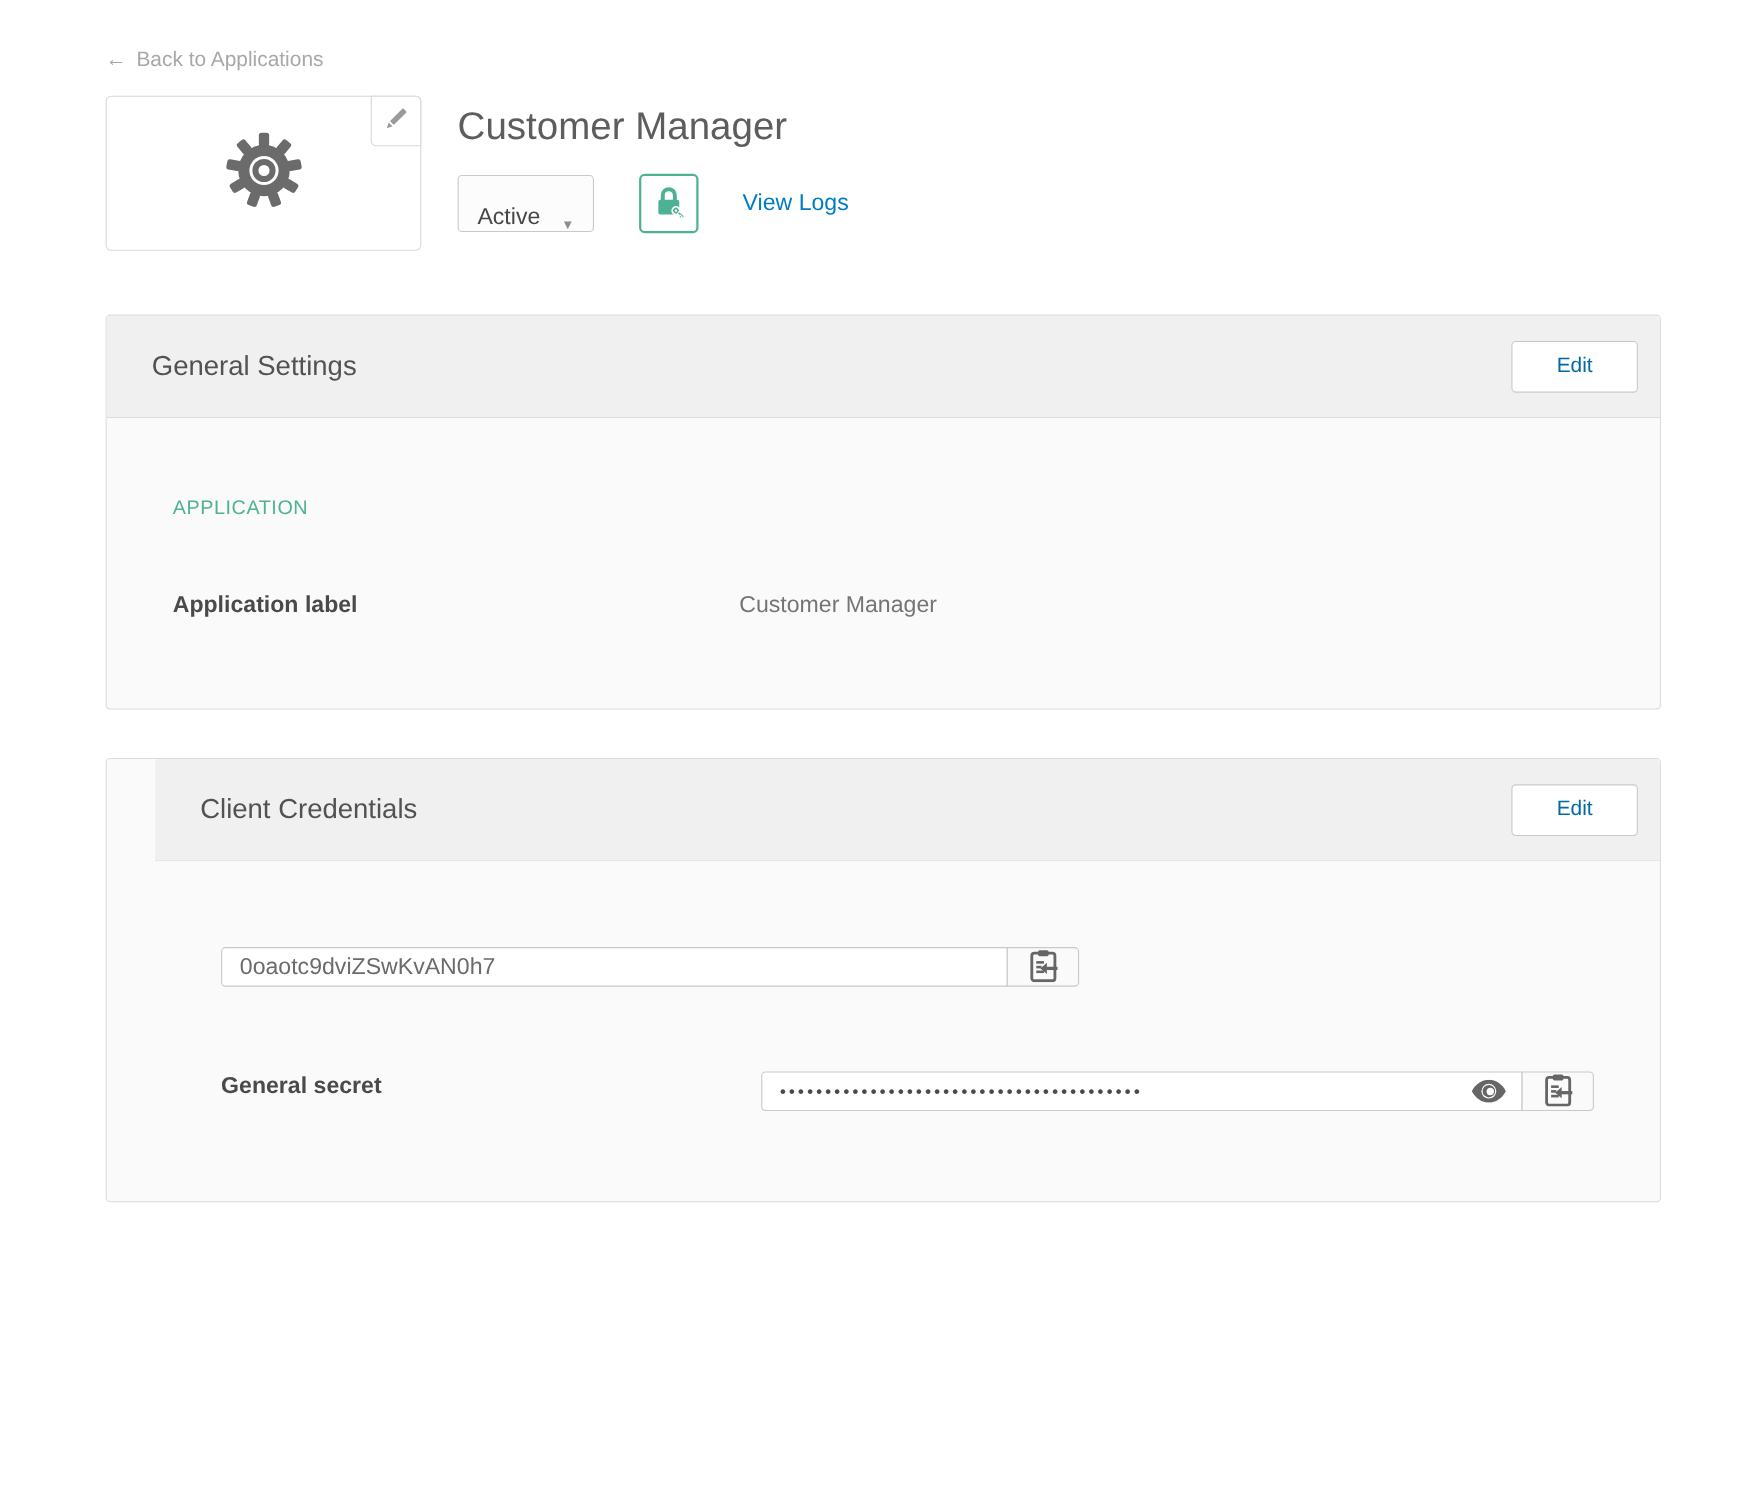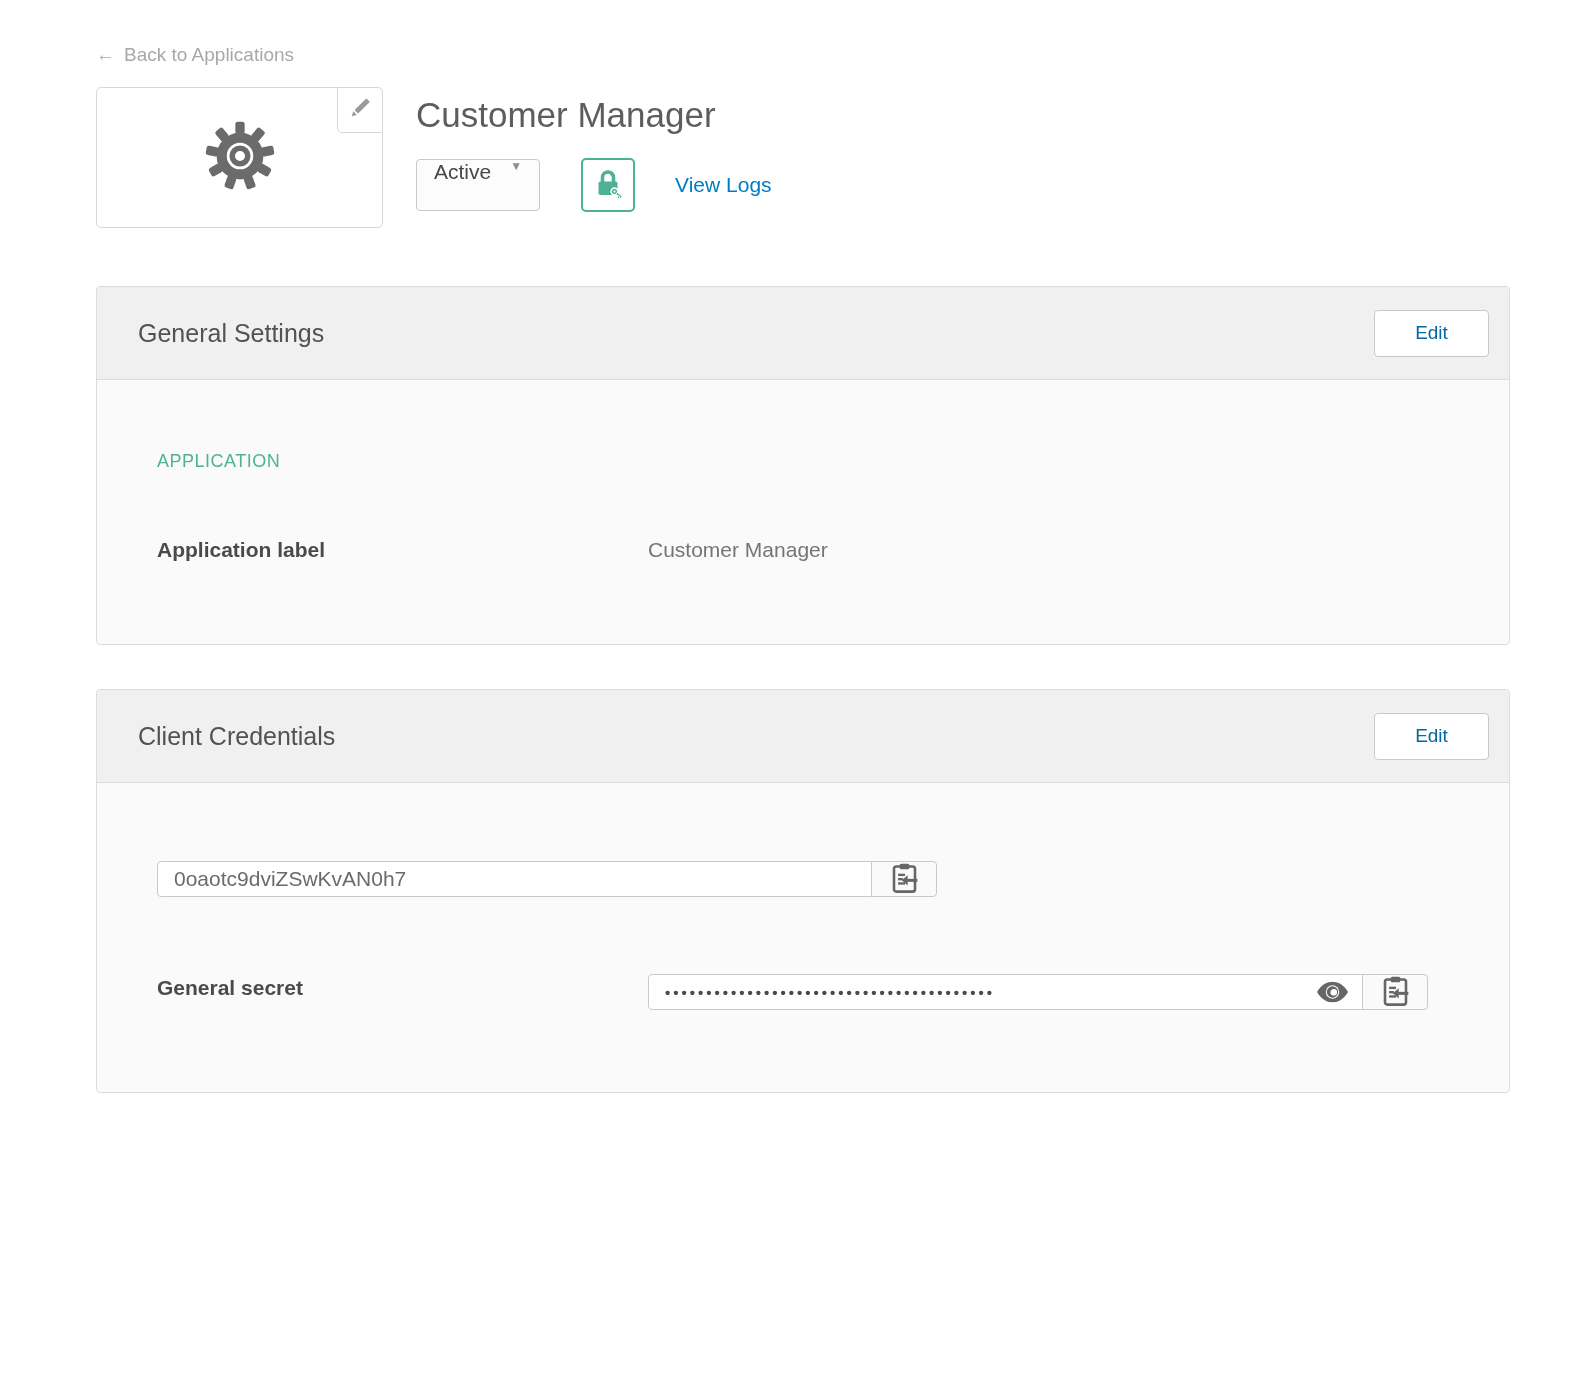--- a/index.html
+++ b/index.html
@@ -14,46 +14,46 @@
   
   .back-link { display:inline-flex; align-items:center; gap:9px; color:#a8a8a8; font-size:19px; text-decoration:none; cursor:pointer; }
 
   
   .app-header { display:flex; margin-top:21px; gap:33px; }
   .logo-box { width:285px; height:139px; border:1px solid #d8d8d8; border-radius:5px; position:relative; flex:none; display:flex; align-items:center; justify-content:center; background:#fff; }
   .pencil-box { position:absolute; top:-1px; right:-1px; width:46px; height:46px; box-sizing:border-box; border:1px solid #d8d8d8; border-radius:0 5px 0 5px; background:#fff; display:flex; align-items:center; justify-content:center; cursor:pointer; }
   .app-header-right { padding-top:8px; }
   .app-title { font-size:35px; font-weight:400; color:#5d5d5d; line-height:1.15; margin:0; }
   .app-controls { display:flex; align-items:center; margin-top:23px; }
-  .status-btn { height:52px; padding:0 17px; background:#fcfcfc; border:1px solid #c9c9c9; border-radius:4px; font-size:21px; color:#474747; display:inline-flex; align-items:flex-start; gap:19px; cursor:pointer; font-family:inherit; }
+  .status-btn { height:52px; padding:0 17px; background:#fcfcfc; border:1px solid #c9c9c9; border-radius:4px; font-size:21px; color:#474747; display:inline-flex; align-items:flex-end; gap:19px; cursor:pointer; font-family:inherit; }
   .status-caret { font-size:12px; color:#8d8d8d; line-height:1; }
   .lock-btn { width:54px; height:54px; margin-left:41px; box-sizing:border-box; border:2px solid #4db293; border-radius:5px; background:#fff; display:flex; align-items:center; justify-content:center; cursor:pointer; padding:0; }
   .view-logs { margin-left:40px; font-size:21px; color:#007dc1; text-decoration:none; cursor:pointer; }
 
   
   .tabs { margin-top:61px; }
   .tab-label { margin-left:31px; font-size:20px; color:#464646; display:inline-block; cursor:pointer; }
   .tab-underline { position:relative; height:7px; margin-top:29px; margin-right:-47px; }
   .tab-underline .track { position:absolute; left:0; right:0; bottom:0; height:2px; background:#e3e3e3; }
   .tab-underline .active-bar { position:absolute; left:0; top:0; width:149px; height:7px; background:#5abf9d; }
 
   
   .card { border:1px solid #dcdcdc; border-radius:4px; background:#fafafa; }
   .card-general { margin-top:58px; }
-  .card-credentials { margin-top:44px; }
+  .card-credentials { margin-top:44px;padding-left:44px; }
   .card-header { height:92px; background:#f0f0f0; border-bottom:1px solid #dcdcdc; border-radius:4px 4px 0 0; display:flex; align-items:center; justify-content:space-between; padding:0 20px 0 41px; }
   .card-title { font-size:25px; font-weight:400; color:#525252; margin:0;text-align:right; }
   .edit-btn { min-width:115px; height:47px; background:#ffffff; border:1px solid #c9c9c9; border-radius:4px; font-size:19px; color:#0369a1; cursor:pointer; font-family:inherit; }
 
   .card-body { padding-left:60px; padding-right:60px; }
   .gs-body { padding-top:71px; padding-bottom:82px; }
   .cc-body { padding-top:78px; padding-bottom:82px; }
 
   .group-heading { color:#4fb391; font-size:18px; font-weight:400; letter-spacing:0.5px; margin:0; }
-  .kv-row { display:flex; margin-top:66px; font-size:21px; }
+  .kv-row { display:flex; margin-top:66px; font-size:21px;gap:24px; }
   .kv-label { width:491px; flex:none; font-weight:bold; color:#4a4a4a; }
   .kv-value { color:#757575; }
 
   .field-row { display:flex; }
   .field-row + .field-row { margin-top:77px; }
   .field-label { width:491px; flex:none; font-weight:bold; color:#4a4a4a; font-size:21px; padding-top:2px; }
   .field-main { flex:1; max-width:780px; }
   .input-group { display:flex; }
   .text-input-wrap { position:relative; flex:1; }
   .text-input { width:100%; height:36px; box-sizing:border-box; border:1px solid #c9c9c9; border-radius:4px 0 0 4px; background:#fff; padding:0 16px; font-size:21px; color:#6b6b6b; font-family:inherit; outline:none; }

